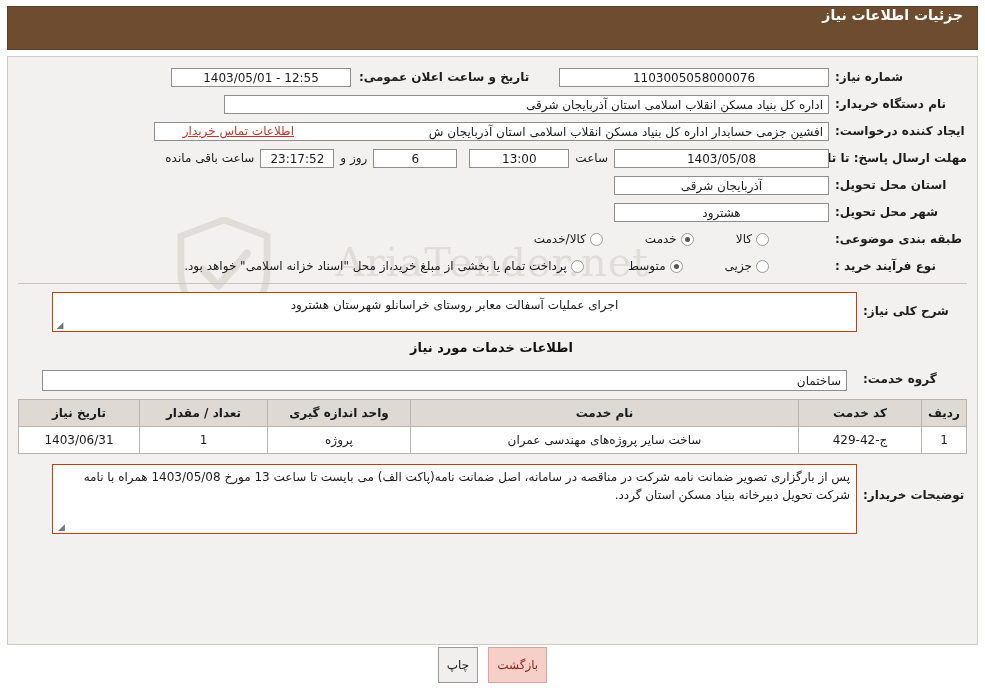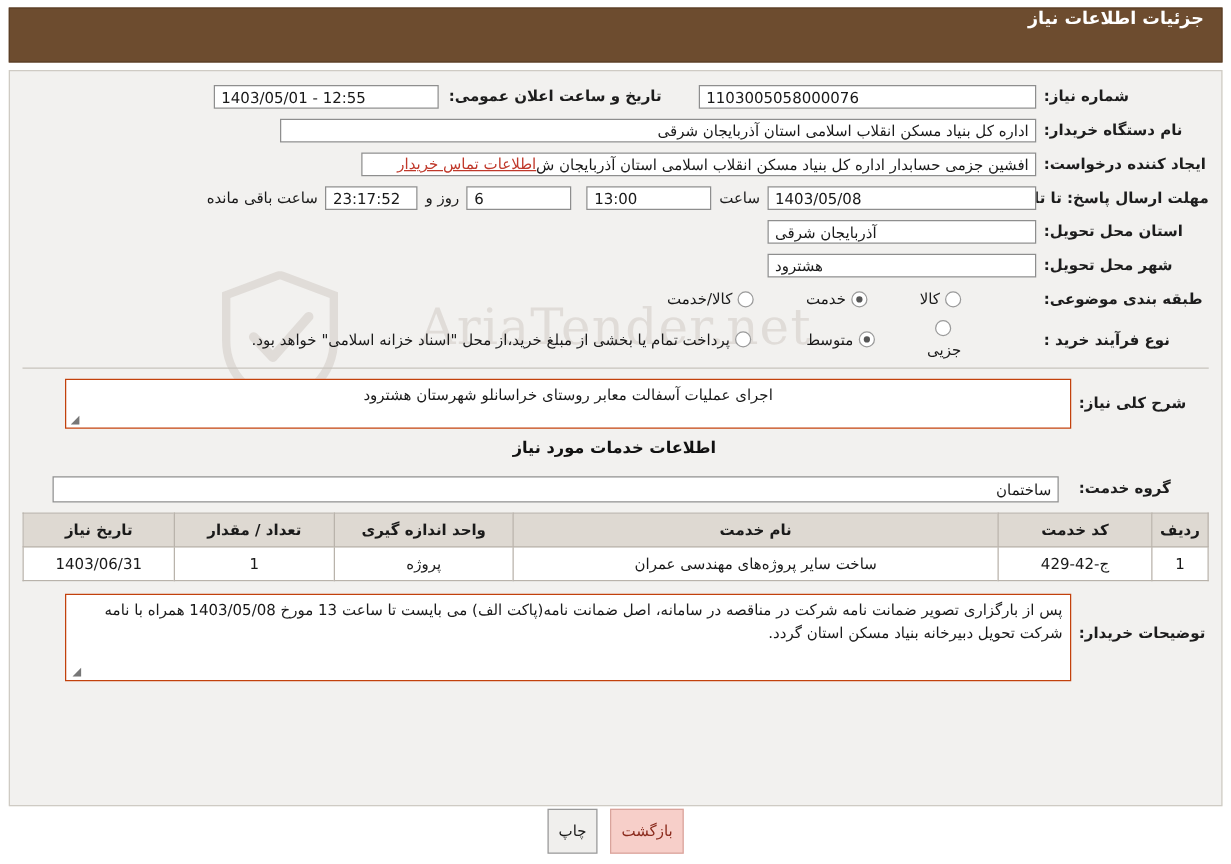--- a/index.html
+++ b/index.html
@@ -113,21 +113,21 @@
   }
   .box {
     background: #ffffff;
     border: 1px solid #8e8e8e;
     height: 19px;
     line-height: 19px;
     box-sizing: border-box;
     font-size: 12px;
     padding: 0 5px;
     color: #1a1a1a;
-    text-align: left;
+    text-align: center;
     overflow: hidden;
     white-space: nowrap;
   }
   .box.rightal { text-align: right; }
   .link {
     color: #c0392b;
     text-decoration: underline;
     cursor: pointer;
     font-size: 12px;
   }
@@ -300,21 +300,21 @@
         <div class="box" style="width:180px;">12:55 - 1403/05/01</div>
       </div>
 
       <div class="frow">
         <div class="lbl lbl-w">نام دستگاه خریدار:</div>
         <div class="box rightal" style="width:605px;">اداره کل بنیاد مسکن انقلاب اسلامی استان آذربایجان شرقی</div>
       </div>
 
       <div class="frow">
         <div class="lbl lbl-w">ایجاد کننده درخواست:</div>
-        <div class="box rightal" style="width:540px;">افشین جزمی حسابدار اداره کل بنیاد مسکن انقلاب اسلامی استان آذربایجان ش</div>
+        <div class="box rightal" style="width:675px;">افشین جزمی حسابدار اداره کل بنیاد مسکن انقلاب اسلامی استان آذربایجان ش</div>
         <a class="link" style="margin-right:-140px;">اطلاعات تماس خریدار</a>
       </div>
 
       <div class="frow">
         <div class="lbl lbl-w" style="line-height:15px;">مهلت ارسال پاسخ: تا تاریخ:</div>
         <div class="box" style="width:215px;">1403/05/08</div>
         <div class="plain">ساعت</div>
         <div class="box" style="width:100px;">13:00</div>
         <div class="box" style="width:84px; margin-right:12px;">6</div>
         <div class="plain">روز و</div>
@@ -343,21 +343,21 @@
           <span class="radio-label">خدمت</span>
         </div>
         <div class="radio-row" style="margin-right:40px;">
           <span class="radio"></span>
           <span class="radio-label">کالا/خدمت</span>
         </div>
       </div>
 
       <div class="frow">
         <div class="lbl lbl-w">نوع فرآیند خرید :</div>
-        <div class="radio-row" style="margin-right:60px;flex-direction:column;">
+        <div class="radio-row" style="margin-right:60px;">
           <span class="radio"></span>
           <span class="radio-label">جزیی</span>
         </div>
         <div class="radio-row" style="margin-right:40px;">
           <span class="radio checked"></span>
           <span class="radio-label">متوسط</span>
         </div>
         <div class="radio-row" style="margin-right:42px;">
           <span class="radio"></span>
           <span class="radio-label">پرداخت تمام یا بخشی از مبلغ خرید،از محل "اسناد خزانه اسلامی" خواهد بود.</span>

